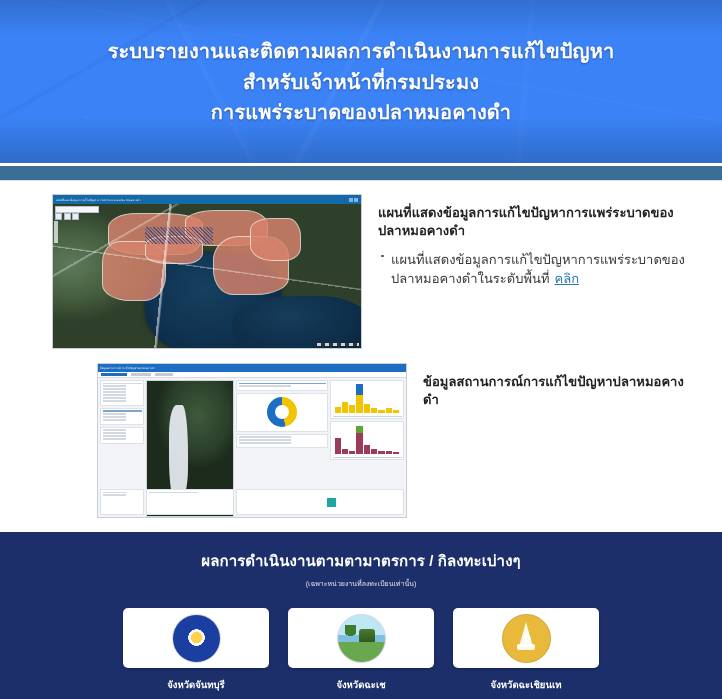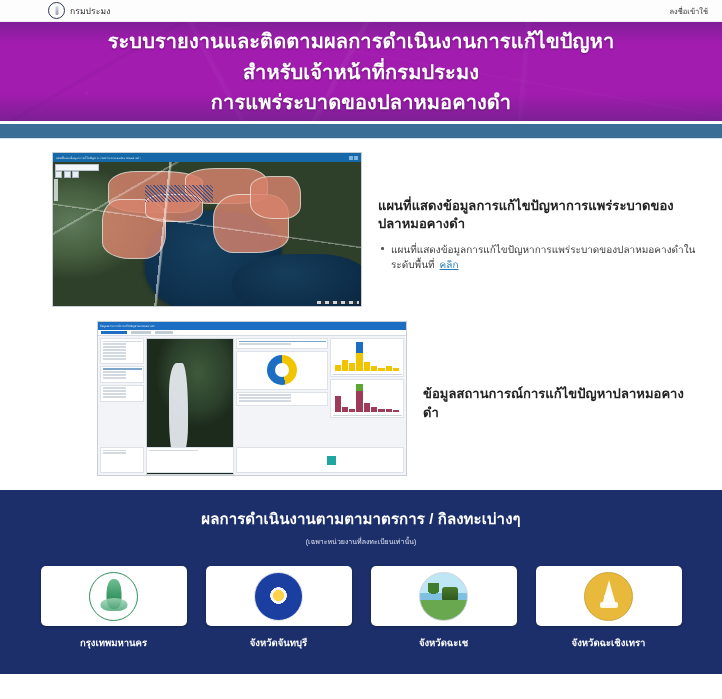--- a/index.html
+++ b/index.html
@@ -28,25 +28,25 @@
   .brand-seal:after{
     content:"";position:absolute;left:50%;top:20%;transform:translateX(-50%);
     width:3px;height:9px;border-radius:2px;
     background:linear-gradient(#c9d4e4,#7f8ea6);opacity:.85;
   }
   .brand-name{font-size:8.5px;color:#222;letter-spacing:.1px;}
   .nav-login{font-size:7.5px;color:#333;}
 
   
   .hero{
-    position:relative;height:99px;overflow:hidden;
+    position:relative;height:163px;overflow:hidden;
     background:
       radial-gradient(ellipse 60% 80% at 18% 40%, rgba(255,255,255,.06) 0%, rgba(255,255,255,0) 60%),
       linear-gradient(180deg,#2c6severity 0%, #2a6395 0%, #276architecture 1%, #2a6396 100%);
-    background-color:#a21caf;
+    background-color:#3b82f6;
   }
   .hero-map{
     position:absolute;inset:0;opacity:.30;
     background:
       radial-gradient(circle at 12% 72%, rgba(255,255,255,.16) 0 1px, transparent 1.6px),
       radial-gradient(circle at 30% 28%, rgba(255,255,255,.12) 0 1px, transparent 1.6px),
       radial-gradient(circle at 66% 58%, rgba(255,255,255,.10) 0 1px, transparent 1.6px),
       linear-gradient(118deg, transparent 0 47%, rgba(255,255,255,.14) 47% 47.5%, transparent 48% 100%),
       linear-gradient(62deg, transparent 0 31%, rgba(255,255,255,.10) 31% 31.4%, transparent 32% 100%),
       linear-gradient(95deg, transparent 0 72%, rgba(255,255,255,.09) 72% 72.4%, transparent 73% 100%),
@@ -65,21 +65,21 @@
     color:#ffffff;font-size:20px;font-weight:bold;line-height:1.38;
     text-align:center;letter-spacing:.1px;
     text-shadow:0 1px 2px rgba(0,0,0,.35);
   }
 
   .hero-divider{height:3px;background:#ffffff;}
   .hero-band{height:14px;background:#3a6e97;border-bottom:1px solid #d9e2ea;}
 
   
   .content{background:#ffffff;padding:13px 0 0 0;}
-  .row{display:flex;align-items:center;padding:0 25px 0 52px;box-sizing:border-box;}
+  .row{display:flex;align-items:flex-start;padding:0 25px 0 52px;box-sizing:border-box;}
   .row + .row{margin-top:14px;margin-left:45px;}
 
   .shot{
     width:310px;flex:0 0 310px;height:155px;
     border:1px solid #c9ced4;box-sizing:border-box;position:relative;overflow:hidden;
     background:#0d1b24;
   }
 
   
   .gis-title{
@@ -163,21 +163,21 @@
   .bars i.grn{background:linear-gradient(180deg,#5aa832 0 26%, #9e3b5a 26% 100%);}
   .dash-bottom{position:absolute;left:2px;right:2px;bottom:2px;height:26px;display:flex;gap:2px;}
   .teal{width:9px;height:9px;background:#1fa6a0;align-self:center;margin-left:auto;margin-right:40%;}
 
   
   .txt{padding-left:16px;padding-top:10px;flex:1;min-width:0;}
   .txt h2{
     margin:0;font-size:13px;line-height:1.42;color:#222;font-weight:bold;letter-spacing:.05px;
   }
   .bullets{margin:9px 0 0 0;padding:0;list-style:none;}
-  .bullets li{position:relative;padding-left:13px;font-size:10px;color:#3a3a3a;line-height:1.5;}
+  .bullets li{position:relative;padding-left:13px;font-size:13px;color:#3a3a3a;line-height:1.5;}
   .bullets li:before{
     content:"";position:absolute;left:3px;top:5px;width:2.5px;height:2.5px;border-radius:50%;background:#555;
   }
   .lnk{color:#2a7ab0;margin-left:5px;}
 
   
   .dark{
     margin-top:14px;background:#1c2f6b;height:184px;box-sizing:border-box;
     padding:17px 14px 0;position:relative;
   }
@@ -235,27 +235,20 @@
   }
   .card-label{
     margin-top:9px;text-align:center;color:#ffffff;font-size:9.5px;font-weight:bold;
   }
 </style>
 </head>
 <body>
 
 <div class="page">
 
-  <div class="navbar">
-    <div class="brand">
-      <span class="brand-seal"></span>
-      <span class="brand-name">กรมประมง</span>
-    </div>
-    <div class="nav-login">ลงชื่อเข้าใช้</div>
-  </div>
 
   <div class="hero">
     <div class="hero-map"></div>
     <div class="hero-vignette"></div>
     <div class="hero-inner">
       <div class="hero-line">ระบบรายงานและติดตามผลการดำเนินงานการแก้ไขปัญหา</div>
       <div class="hero-line">สำหรับเจ้าหน้าที่กรมประมง</div>
       <div class="hero-line">การแพร่ระบาดของปลาหมอคางดำ</div>
     </div>
   </div>
@@ -403,44 +396,38 @@
       </div>
     </div>
 
   </div>
 
   <div class="dark">
     <h3>ผลการดำเนินงานตามตามาตรการ / กิลงทะเบ่างๆ</h3>
     <p class="sub">(เฉพาะหน่วยงานที่ลงทะเบียนเท่านั้น)</p>
     <div class="cards">
 
-      <div class="card">
-        <div class="card-box">
-            <div class="seal seal-bkk"></div>
-          </div>
-        <div class="card-label">กรุงเทพมหานคร</div>
-      </div>
 
       <div class="card">
         <div class="card-box">
             <div class="seal seal-ctb"></div>
           </div>
         <div class="card-label">จังหวัดจันทบุรี</div>
       </div>
 
       <div class="card">
         <div class="card-box">
             <div class="seal seal-ryg"></div>
           </div>
         <div class="card-label">จังหวัดฉะเช</div>
       </div>
 
       <div class="card">
         <div class="card-box">
             <div class="seal seal-cco"></div>
           </div>
-        <div class="card-label">จังหวัดฉะเชิงเทรา</div>
+        <div class="card-label">จังหวัดฉะเชิยนเท</div>
       </div>
 
     </div>
   </div>
 
 </div>
 
 </body></html>

